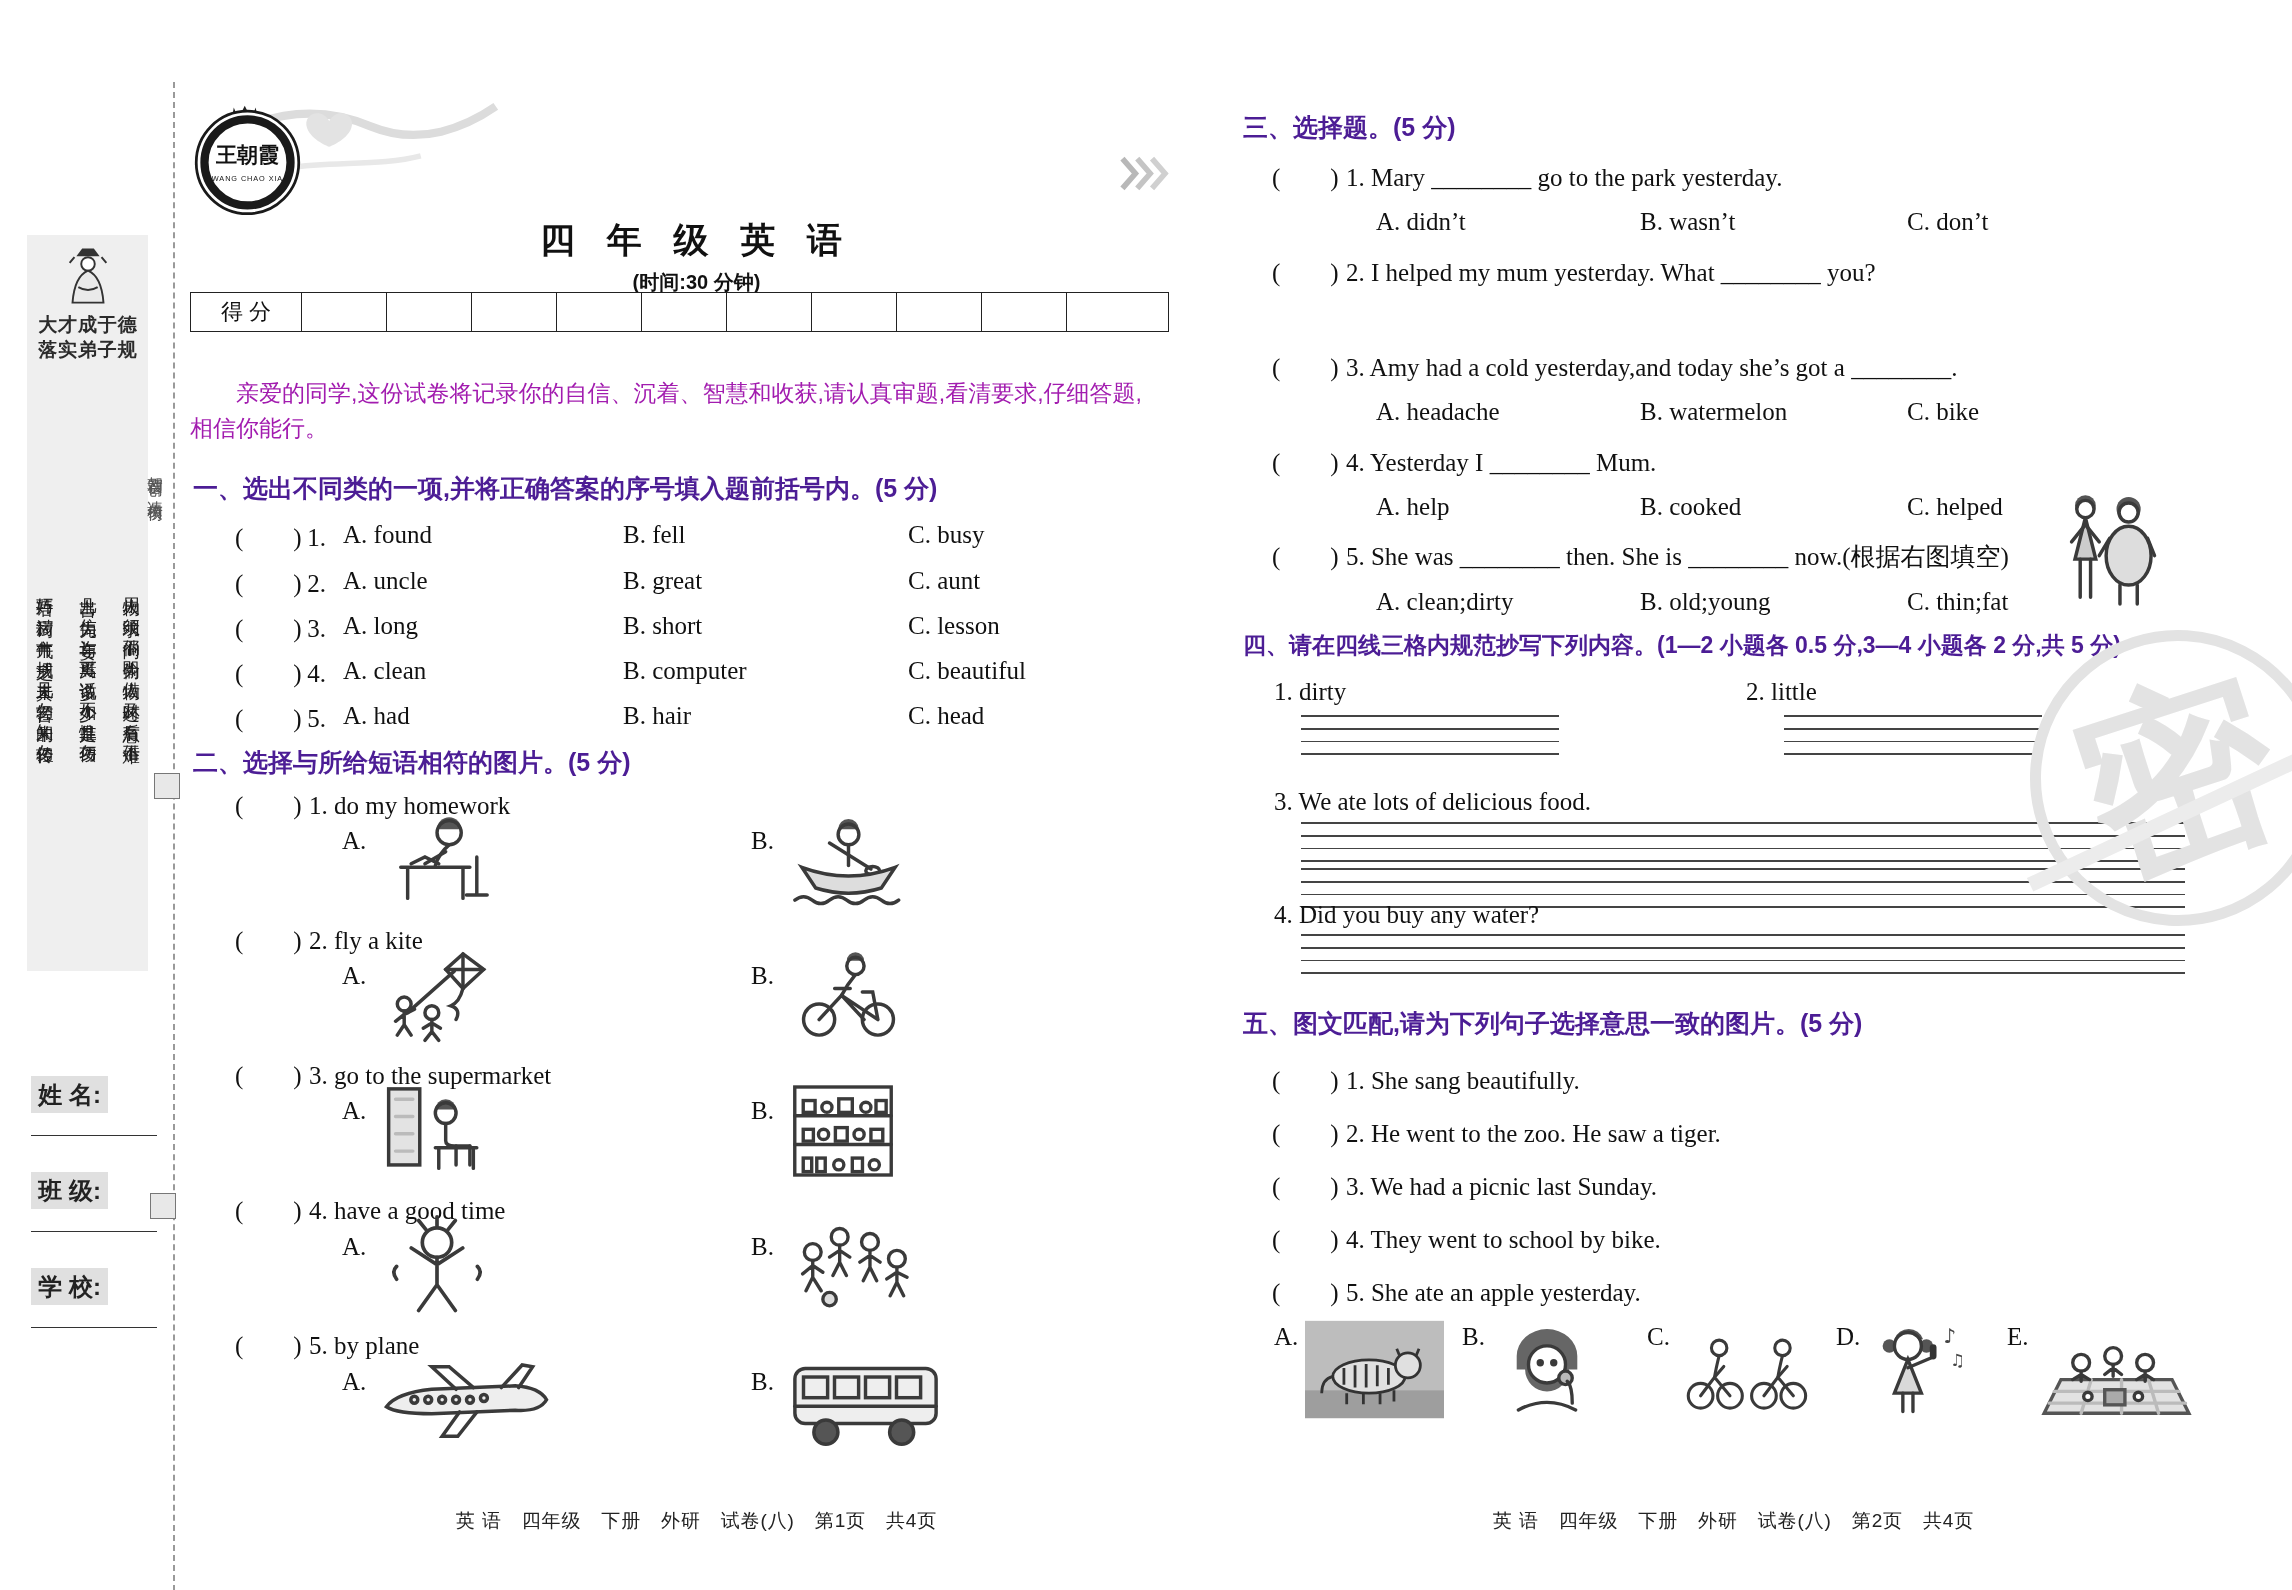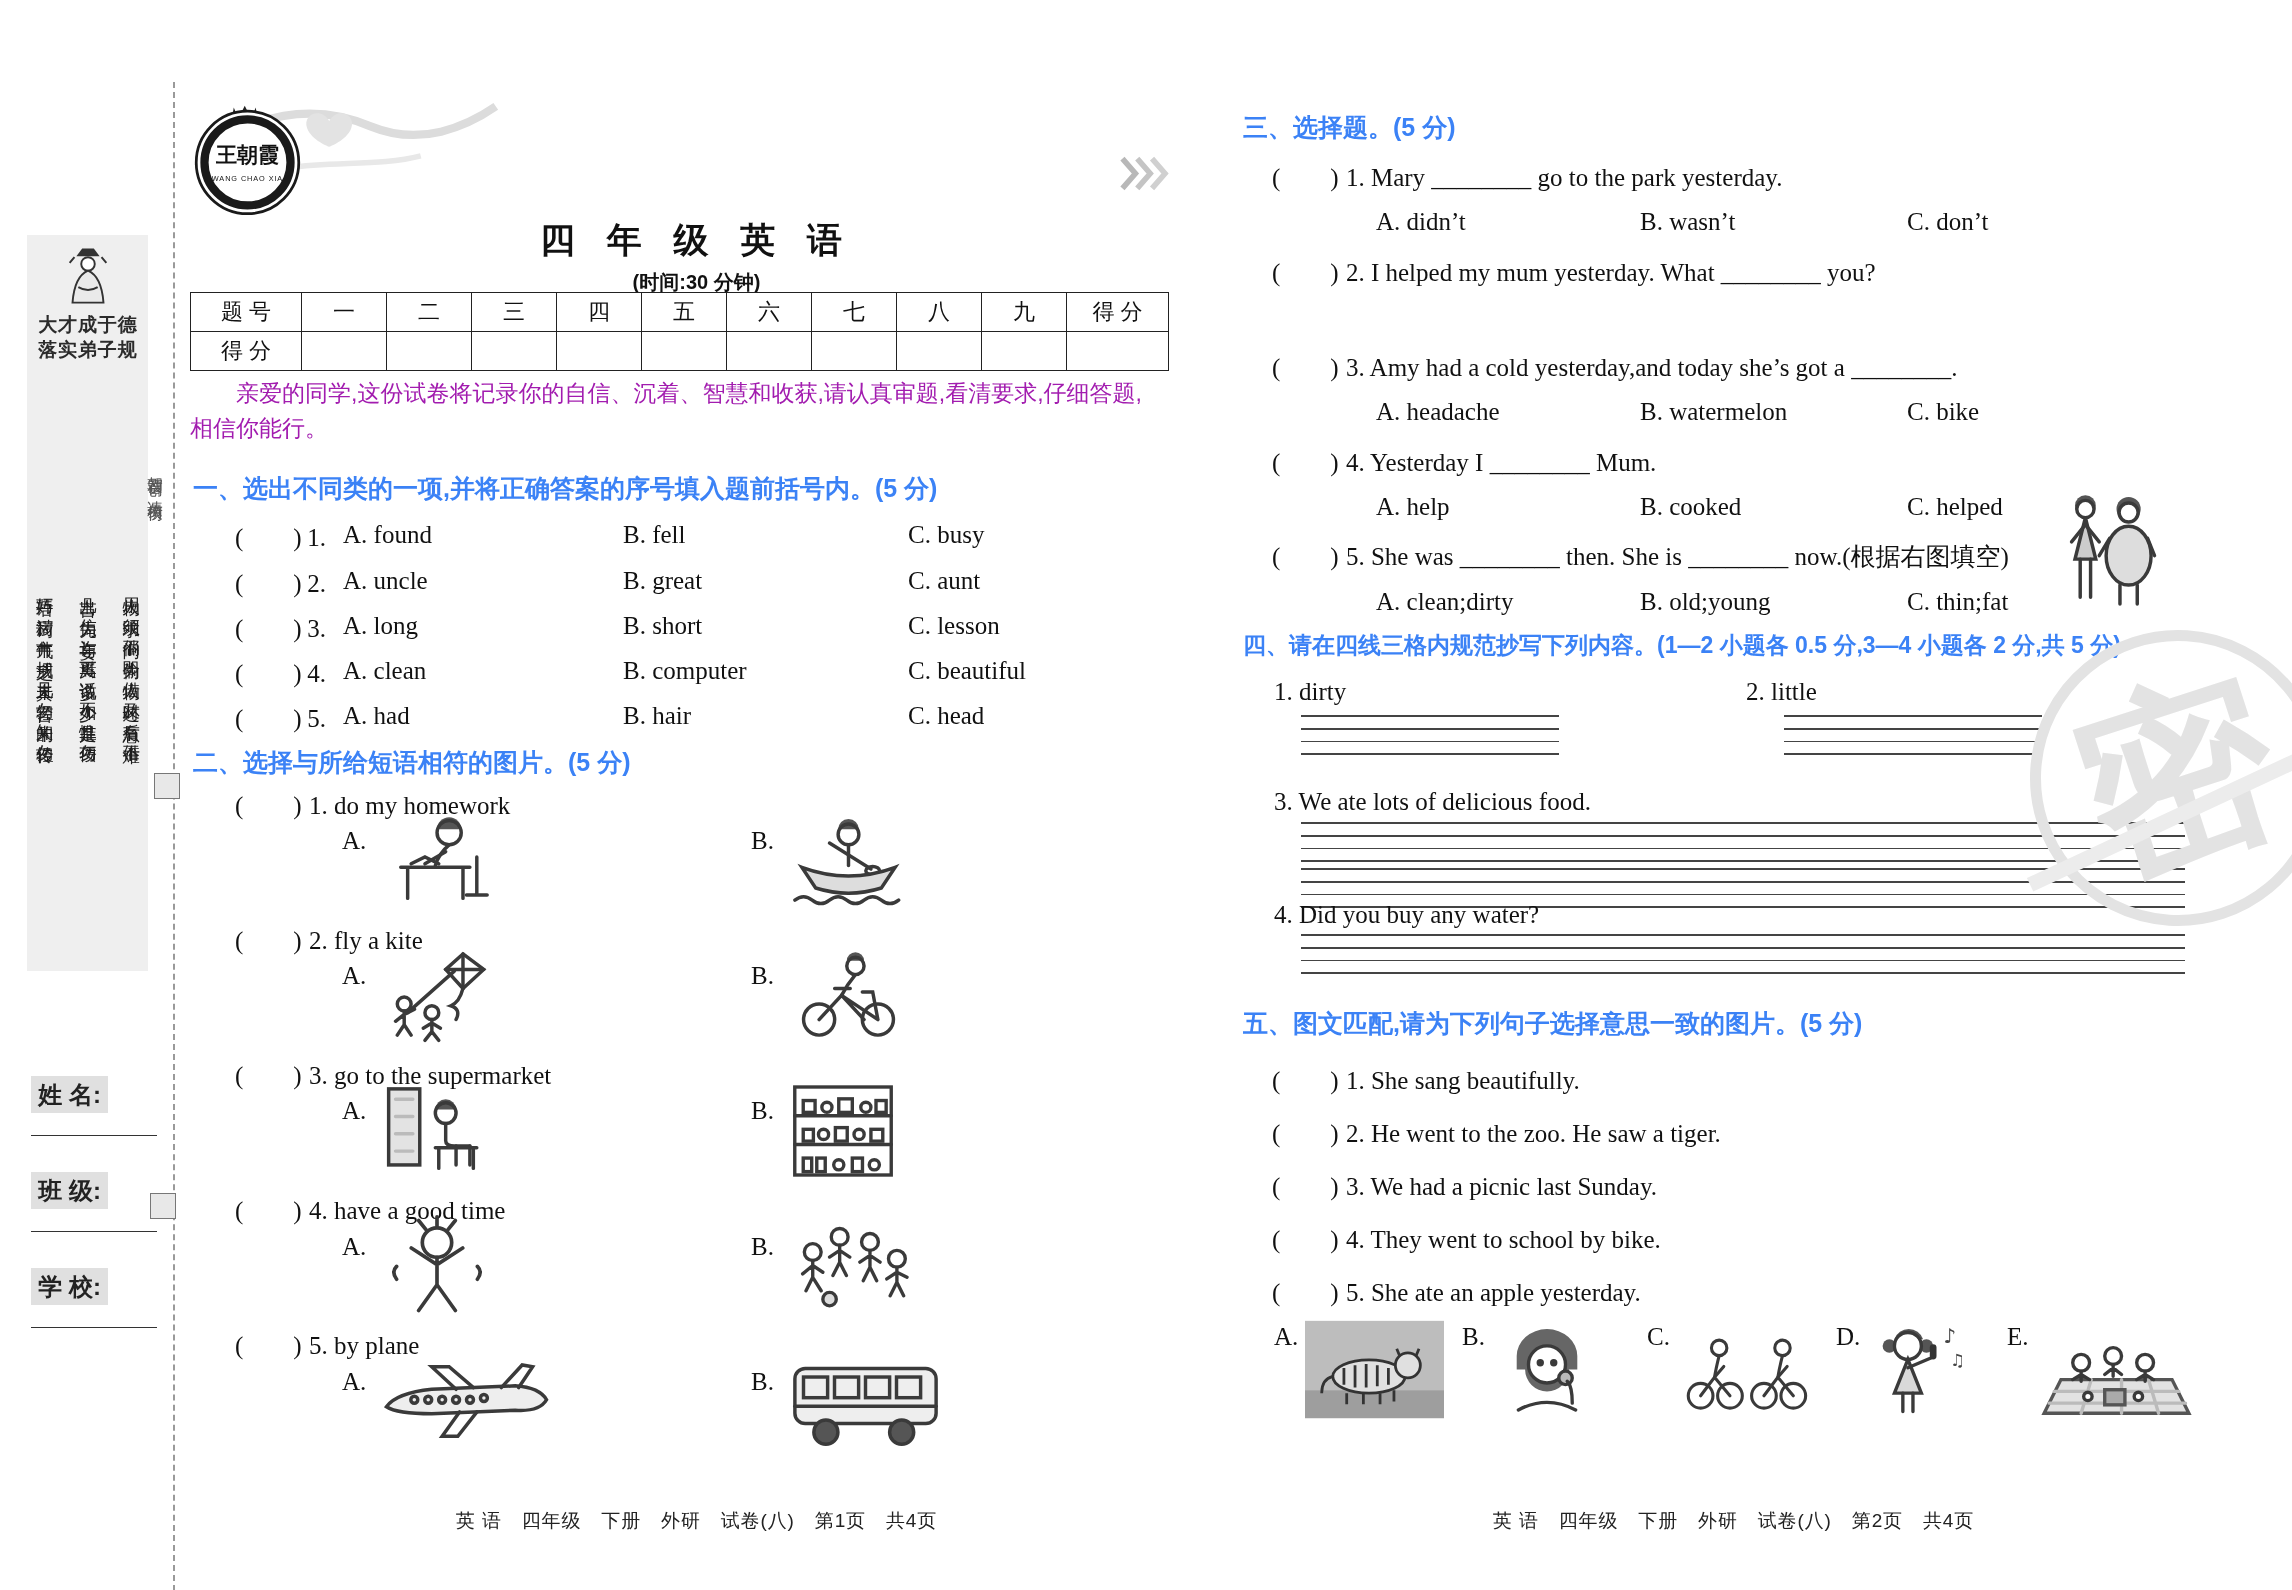--- a/index.html
+++ b/index.html
@@ -31,21 +31,21 @@
             font-size:35px;font-weight:bold;letter-spacing:11px;}
   .timenote{position:absolute;left:235px;top:269px;width:923px;text-align:center;font-size:20px;font-weight:bold;}
 
   table.score{position:absolute;left:190px;top:292px;border-collapse:collapse;}
   table.score td{border:1.8px solid #222;height:38px;text-align:center;font-size:22px;padding:0;}
   td.c-first{width:110px;} td.c-mid{width:84px;} td.c-last{width:101px;}
 
   .intro{position:absolute;left:190px;top:376px;width:967px;font-size:23px;line-height:1.5;
          text-indent:2em;color:#a21caf;}
 
-  .sec-head{position:absolute;font-size:25px;font-weight:bold;white-space:nowrap;color:#3b82f6;}
+  .sec-head{position:absolute;font-size:25px;font-weight:bold;white-space:nowrap;color:#4c1d95;}
   .sec-head.small{font-size:23px;}
 
   .s1-row{position:absolute;left:235px;width:925px;height:33px;font-size:25px;}
   .s1-row .num{margin-left:5.5px;}
   .s1-row .oa{position:absolute;left:108px;}
   .s1-row .ob{position:absolute;left:388px;}
   .s1-row .oc{position:absolute;left:673px;}
 
   .s2-row{position:absolute;left:235px;font-size:25px;white-space:nowrap;}
   .s2-row .num{margin-left:7.3px;}
@@ -143,33 +143,20 @@
       <path d="M20 4 L34 20 L20 36" stroke="#c4c4c4" stroke-width="6" fill="none"></path>
       <path d="M36 4 L50 20 L36 36" stroke="#d0d0d0" stroke-width="6" fill="none"></path>
     </svg>
   </div>
 
   <div class="subtitle">四 年 级 英 语</div>
   <div class="timenote">(时间:30 分钟)</div>
 
   <table class="score">
     <tbody>
-        <tr>
-      <td class="c-first">题 号</td>
-      <td class="c-mid">一</td>
-      <td class="c-mid">二</td>
-      <td class="c-mid">三</td>
-      <td class="c-mid">四</td>
-      <td class="c-mid">五</td>
-      <td class="c-mid">六</td>
-      <td class="c-mid">七</td>
-      <td class="c-mid">八</td>
-      <td class="c-mid">九</td>
-      <td class="c-last">得 分</td>
-    </tr>
     <tr>
       <td class="c-first">得 分</td>
       <td class="c-mid"></td>
       <td class="c-mid"></td>
       <td class="c-mid"></td>
       <td class="c-mid"></td>
       <td class="c-mid"></td>
       <td class="c-mid"></td>
       <td class="c-mid"></td>
       <td class="c-mid"></td>

